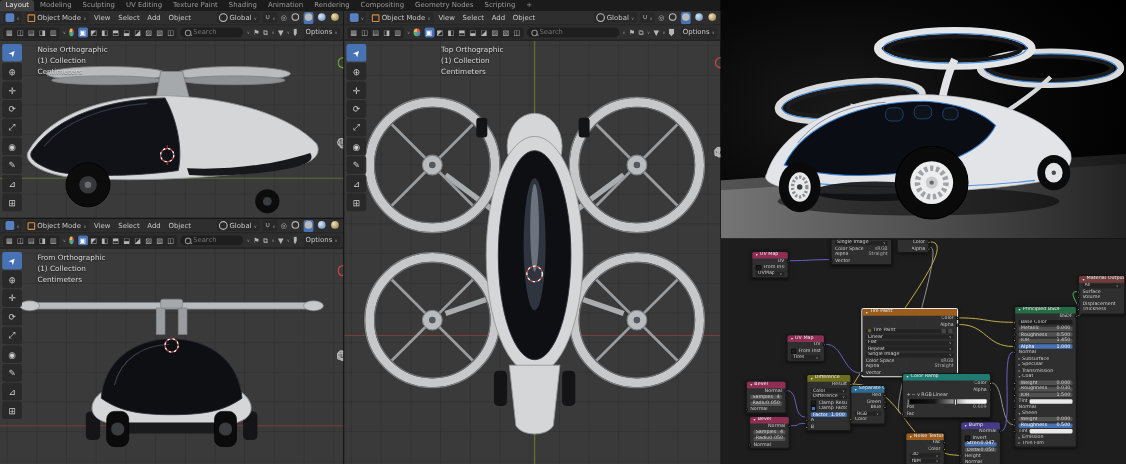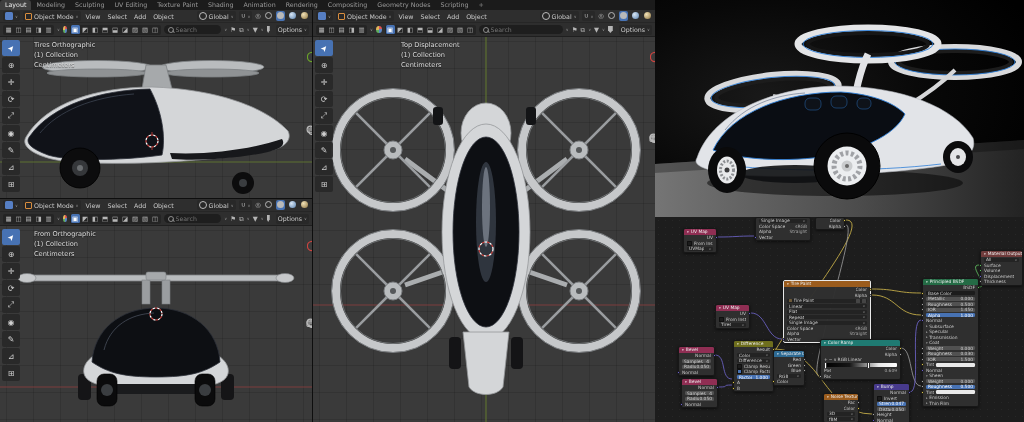--- a/index.html
+++ b/index.html
@@ -262,21 +262,21 @@
                   <div class="g">✎</div>
                 </div>
                 <div class="tool">
                   <div class="g">⊿</div>
                 </div>
                 <div class="tool">
                   <div class="g">⊞</div>
                 </div>
               </div>
             <div class="vp-text" style="left:34px;top:4px">
-              <div>Tires Orthographic</div>
+              <div>Noise Orthographic</div>
               <div>(1) Collection</div>
               <div>Centimeters</div>
             </div>
             <div class="gizmo">
                 <svg width="34" height="34" viewBox="-17 -17 34 34">
                   <line x1="0" y1="0" x2="0" y2="-12" stroke="#3f7fd2" stroke-width="1.4"></line>
                   <line x1="0" y1="0" x2="12" y2="0" stroke="#6ba32a" stroke-width="1.4"></line>
                   <circle cx="0" cy="-12" r="4.6" fill="#3f7fd2" stroke="#3f7fd2" stroke-width="0"></circle>
                   <text x="0" y="-10.3" text-anchor="middle" font-size="4.6" fill="#1c1c1c" font-family="DejaVu Sans, sans-serif" font-weight="bold">Z</text>
                   <circle cx="12" cy="0" r="4.6" fill="#6ba32a" stroke="#6ba32a" stroke-width="0"></circle>
@@ -634,21 +634,21 @@
                 <div class="g">✎</div>
               </div>
               <div class="tool">
                 <div class="g">⊿</div>
               </div>
               <div class="tool">
                 <div class="g">⊞</div>
               </div>
             </div>
           <div class="vp-text" style="left:88px;top:4px">
-            <div>Top Displacement</div>
+            <div>Top Orthographic</div>
             <div>(1) Collection</div>
             <div>Centimeters</div>
           </div>
           <div class="gizmo">
               <svg width="34" height="34" viewBox="-17 -17 34 34">
                 <line x1="0" y1="0" x2="0" y2="-12" stroke="#6ba32a" stroke-width="1.4"></line>
                 <line x1="0" y1="0" x2="12" y2="0" stroke="#cc4440" stroke-width="1.4"></line>
                 <circle cx="0" cy="-12" r="4.6" fill="#6ba32a" stroke="#6ba32a" stroke-width="0"></circle>
                 <text x="0" y="-10.3" text-anchor="middle" font-size="4.6" fill="#1c1c1c" font-family="DejaVu Sans, sans-serif" font-weight="bold">Y</text>
                 <circle cx="12" cy="0" r="4.6" fill="#cc4440" stroke="#cc4440" stroke-width="0"></circle>

